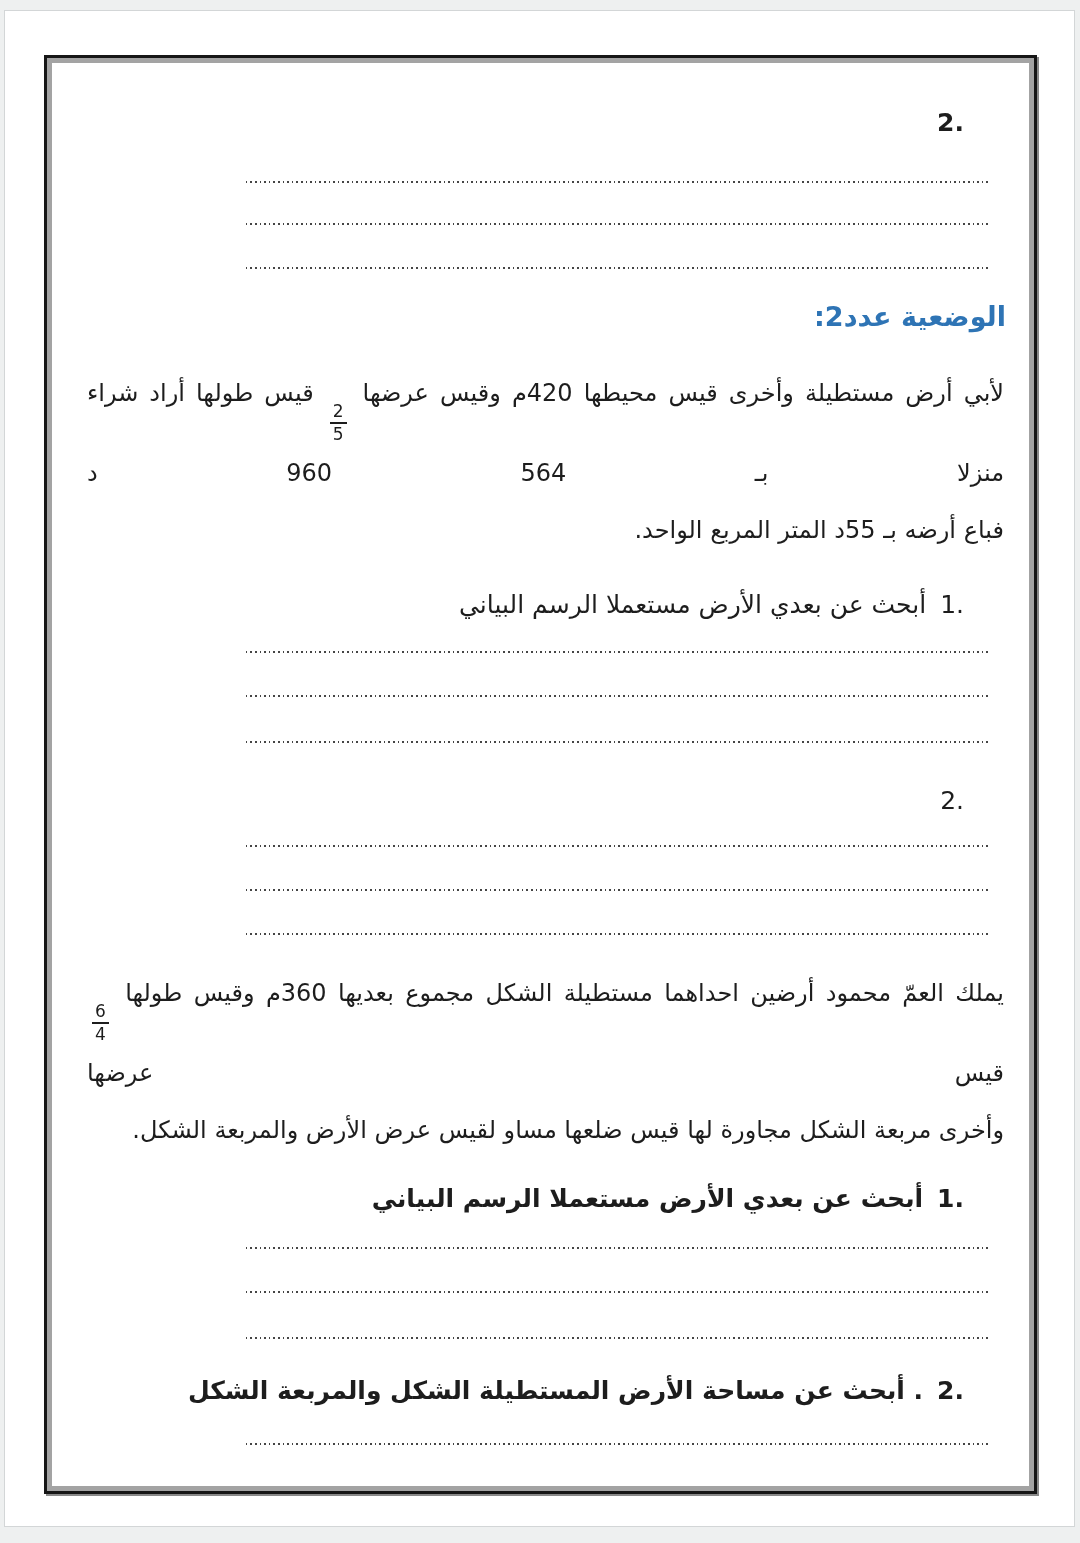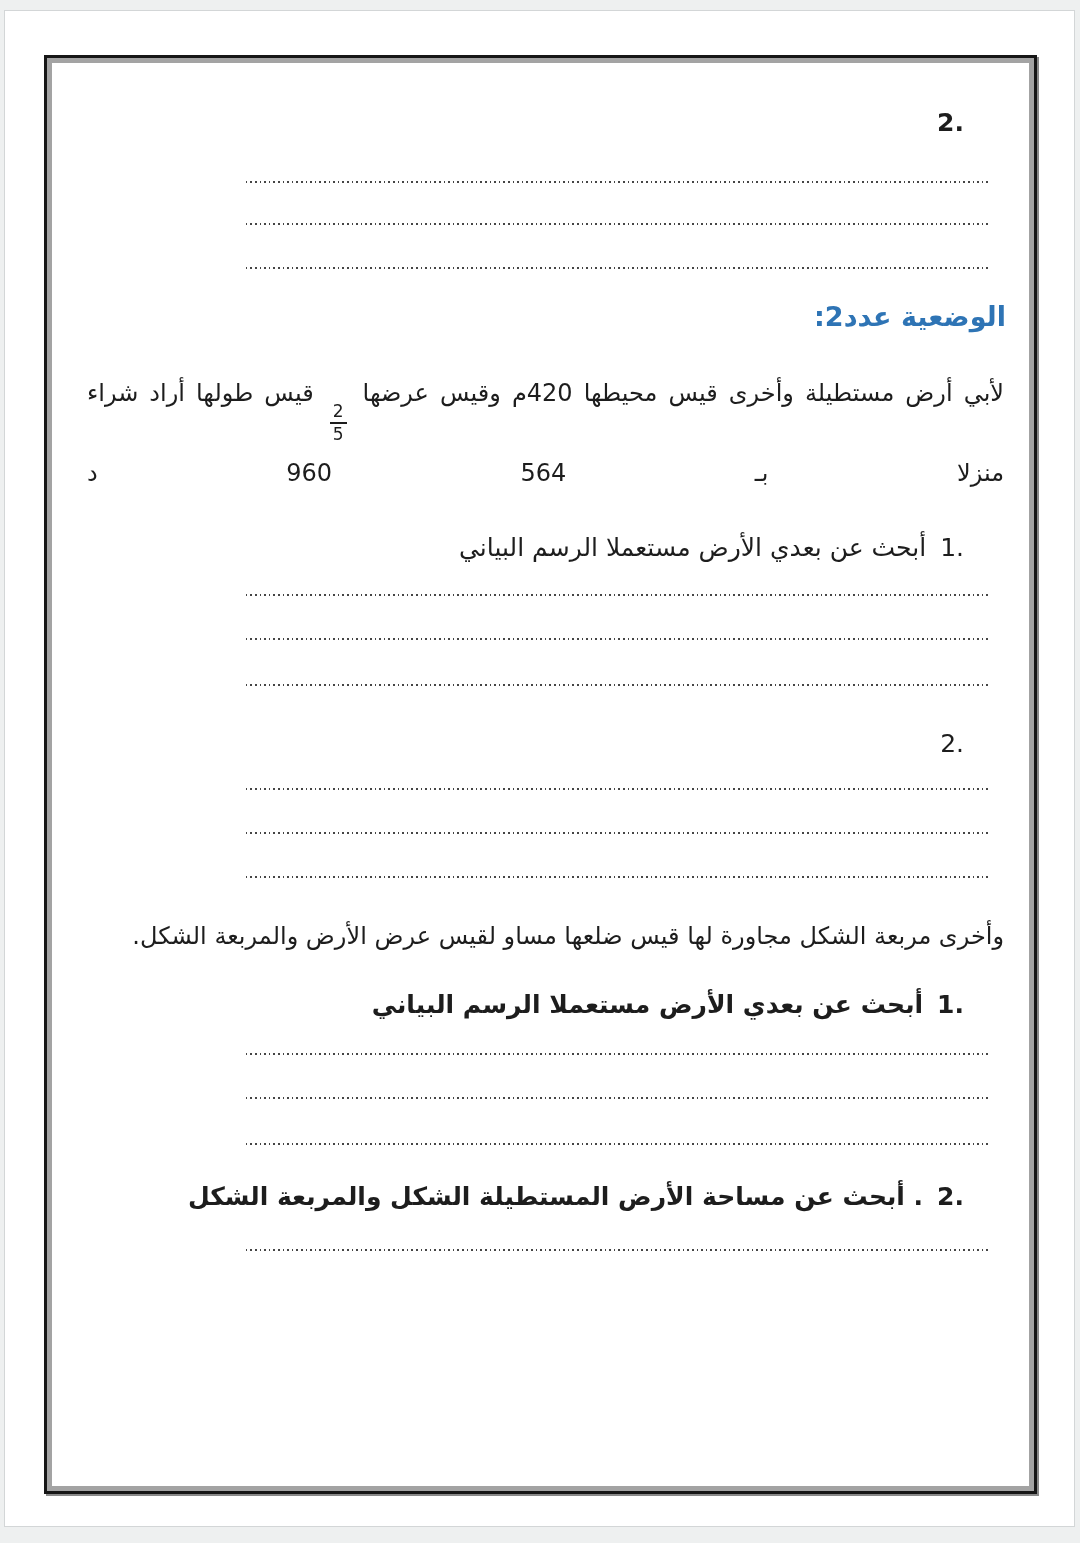--- a/index.html
+++ b/index.html
@@ -105,20 +105,21 @@
 
       <p class="para mt28">
         <span class="l1">
           <span>لأبي أرض مستطيلة وأخرى قيس محيطها 420م وقيس عرضها</span>
           <span class="frac">
               <span class="fn">2</span>
               <span class="fd">5</span>
             </span>
           <span>قيس طولها أراد شراء منزلا بـ 564 960 د</span>
         </span>
+        <span class="l2">فباع أرضه بـ 55د المتر المربع الواحد.</span>
       </p>
 
       <div class="item mt26">
         <span class="num">1.</span>
         <span>أبحث عن بعدي الأرض مستعملا الرسم البياني</span>
       </div>
 
       <div class="dots mt26"></div>
       <div class="dots mt42"></div>
       <div class="dots mt44"></div>
@@ -126,20 +127,28 @@
       <div class="item mt38">
         <span class="num">2.</span>
       </div>
 
       <div class="dots mt24"></div>
       <div class="dots mt42"></div>
       <div class="dots mt42"></div>
 
 
       <p class="para mt30">
+        <span class="l1">
+          <span>يملك العمّ محمود أرضين احداهما مستطيلة الشكل مجموع بعديها 360م وقيس طولها</span>
+          <span class="frac">
+              <span class="fn">6</span>
+              <span class="fd">4</span>
+            </span>
+          <span>قيس عرضها</span>
+        </span>
         <span class="l2">وأخرى مربعة الشكل مجاورة لها قيس ضلعها مساو لقيس عرض الأرض والمربعة الشكل.</span>
       </p>
 
       <div class="item bold mt20">
         <span class="num">1.</span>
         <span>أبحث عن بعدي الأرض مستعملا الرسم البياني</span>
       </div>
 
       <div class="dots mt28"></div>
       <div class="dots mt42"></div>

